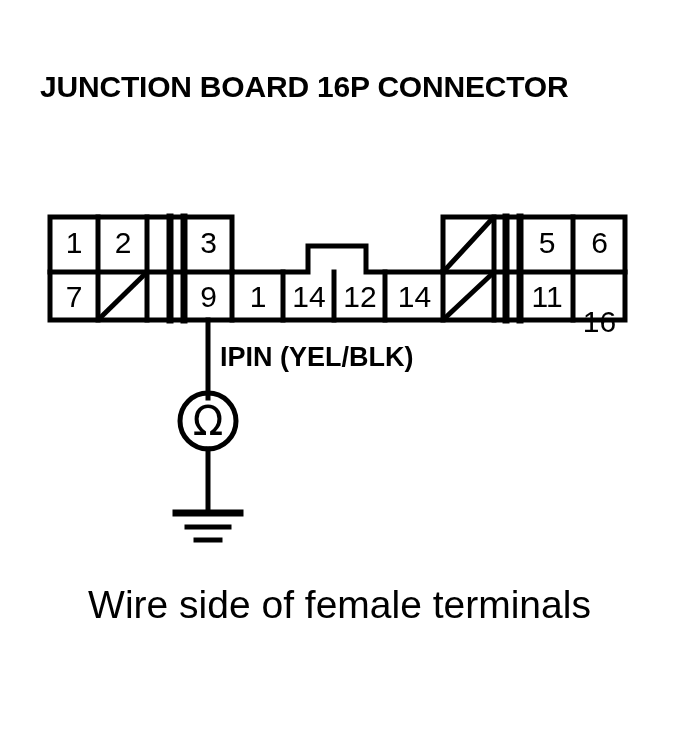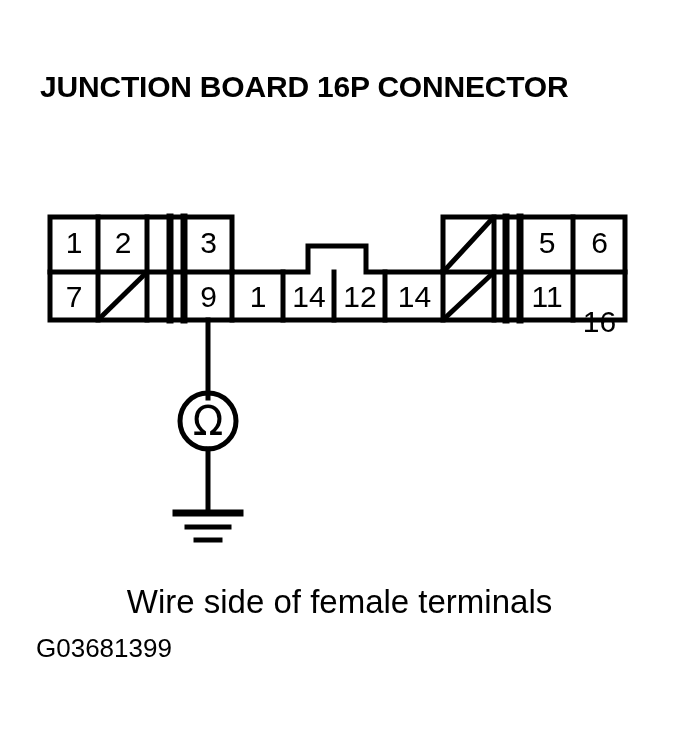--- a/index.html
+++ b/index.html
@@ -74,21 +74,21 @@
     font-family: "DejaVu Sans", sans-serif;
   }
 
   
   #caption {
     position: absolute;
     left: 0;
     top: 583px;
     width: 679px;
     text-align: center;
-    font-size: 33px;
+    font-size: 39px;
     font-family: "Liberation Sans", sans-serif;
   }
   #refcode {
     position: absolute;
     left: 36px;
     top: 633px;
     font-size: 26px;
     font-family: "Liberation Sans", sans-serif;
   }
 </style>
@@ -152,19 +152,19 @@
 
   <div class="cellnum" style="left:50px;  top:282px; width:48px;">7</div>
   <div class="cellnum" style="left:185px; top:282px; width:47px;">9</div>
   <div class="cellnum" style="left:233px; top:282px; width:50px;">1</div>
   <div class="cellnum" style="left:284px; top:282px; width:50px;">14</div>
   <div class="cellnum" style="left:335px; top:282px; width:50px;text-align:center;">12</div>
   <div class="cellnum" style="left:386px; top:282px; width:57px;">14</div>
   <div class="cellnum" style="left:521px; top:282px; width:52px;">11</div>
   <div class="cellnum" style="left:574px; top:282px; width:51px;margin-top:25px;">16</div>
 
+  <div id="pin-label">IPIN (YEL/BLK)</div>
 
   <div id="ohm-glyph">Ω</div>
 
   <div id="caption">Wire side of female terminals</div>
-  <div id="refcode">G03681399</div>
 
 </div>
 
 </body></html>

